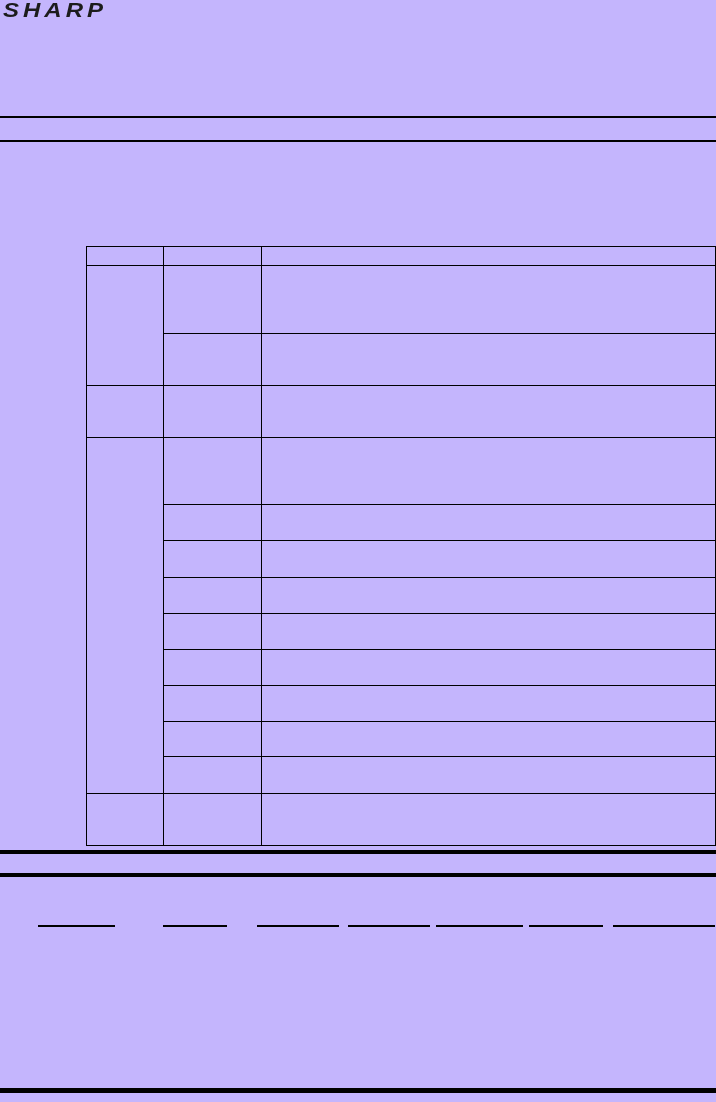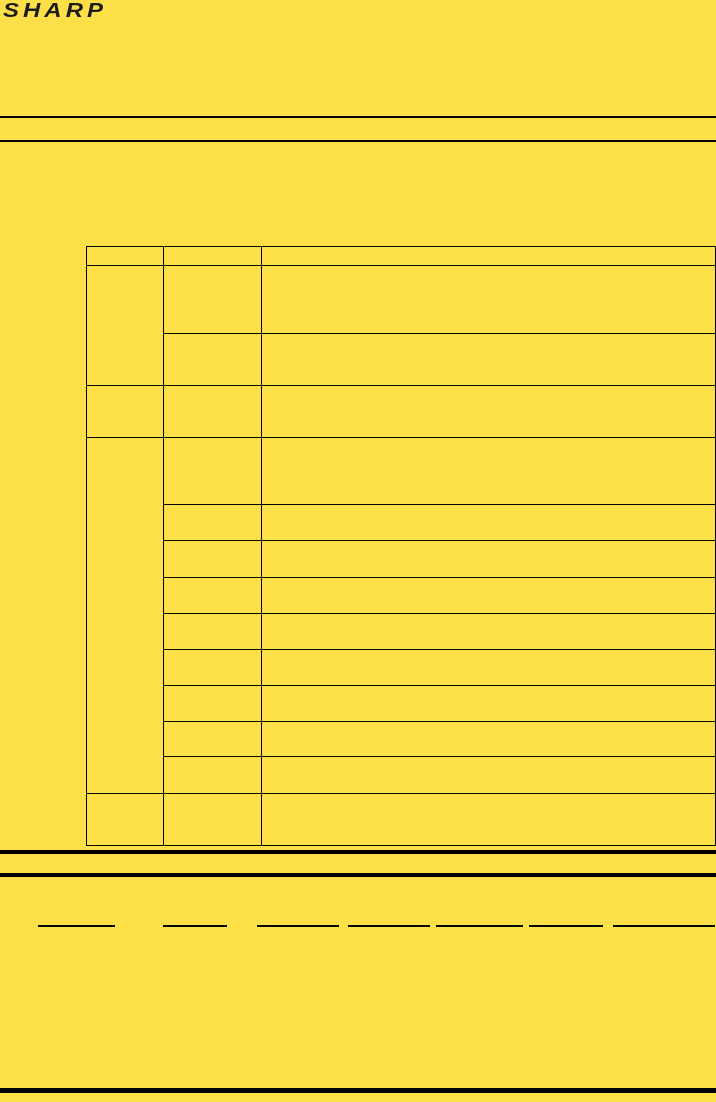--- a/index.html
+++ b/index.html
@@ -11,21 +11,21 @@
     width: 716px;
     height: 1102px;
     position: relative;
     overflow: hidden;
     font-family: "Liberation Sans", sans-serif;
   }
   .page {
     position: absolute;
     left: 0; top: 0;
     width: 716px; height: 1102px;
-    background: #fde047;
+    background: #c4b5fd;
   }
   .logo {
     position: absolute;
     left: 3px;
     top: -2px;
     font-family: "Liberation Sans", sans-serif;
     font-weight: bold;
     font-style: italic;
     font-size: 24px;
     letter-spacing: 4px;

